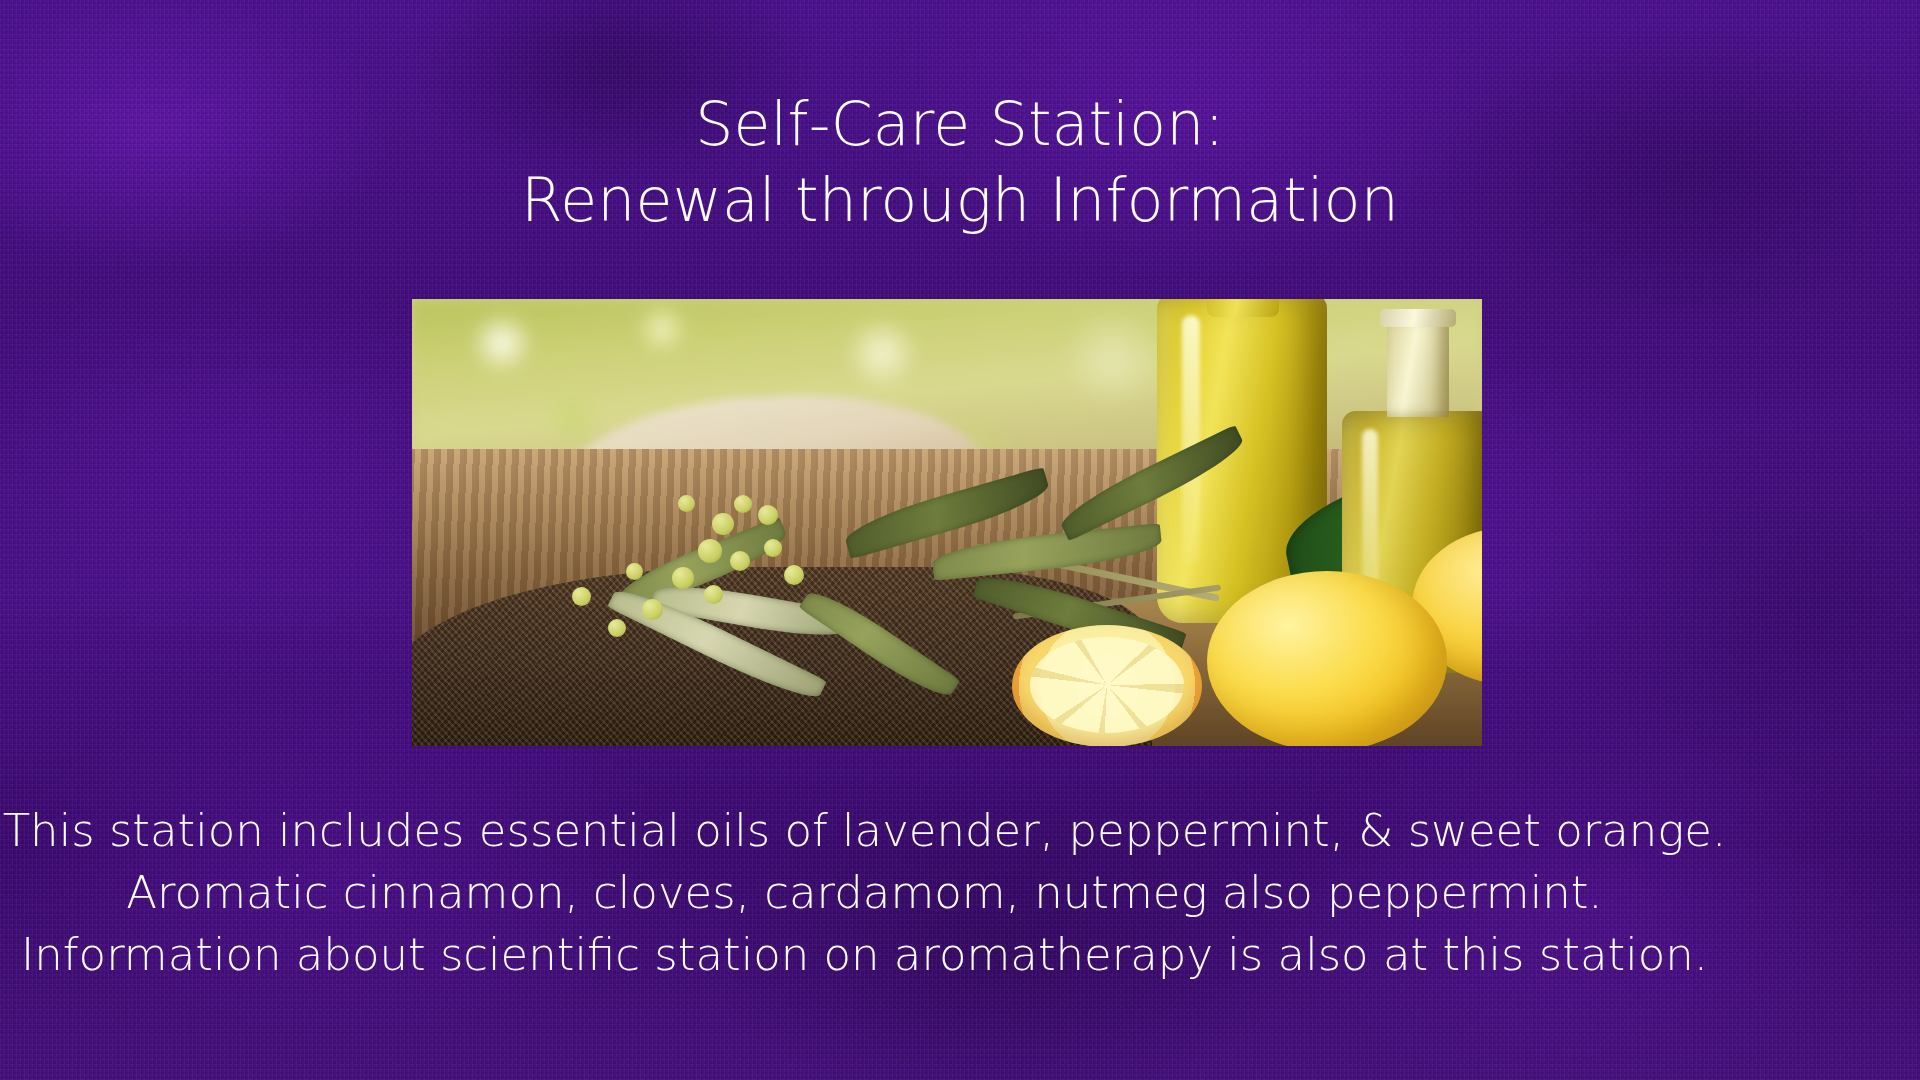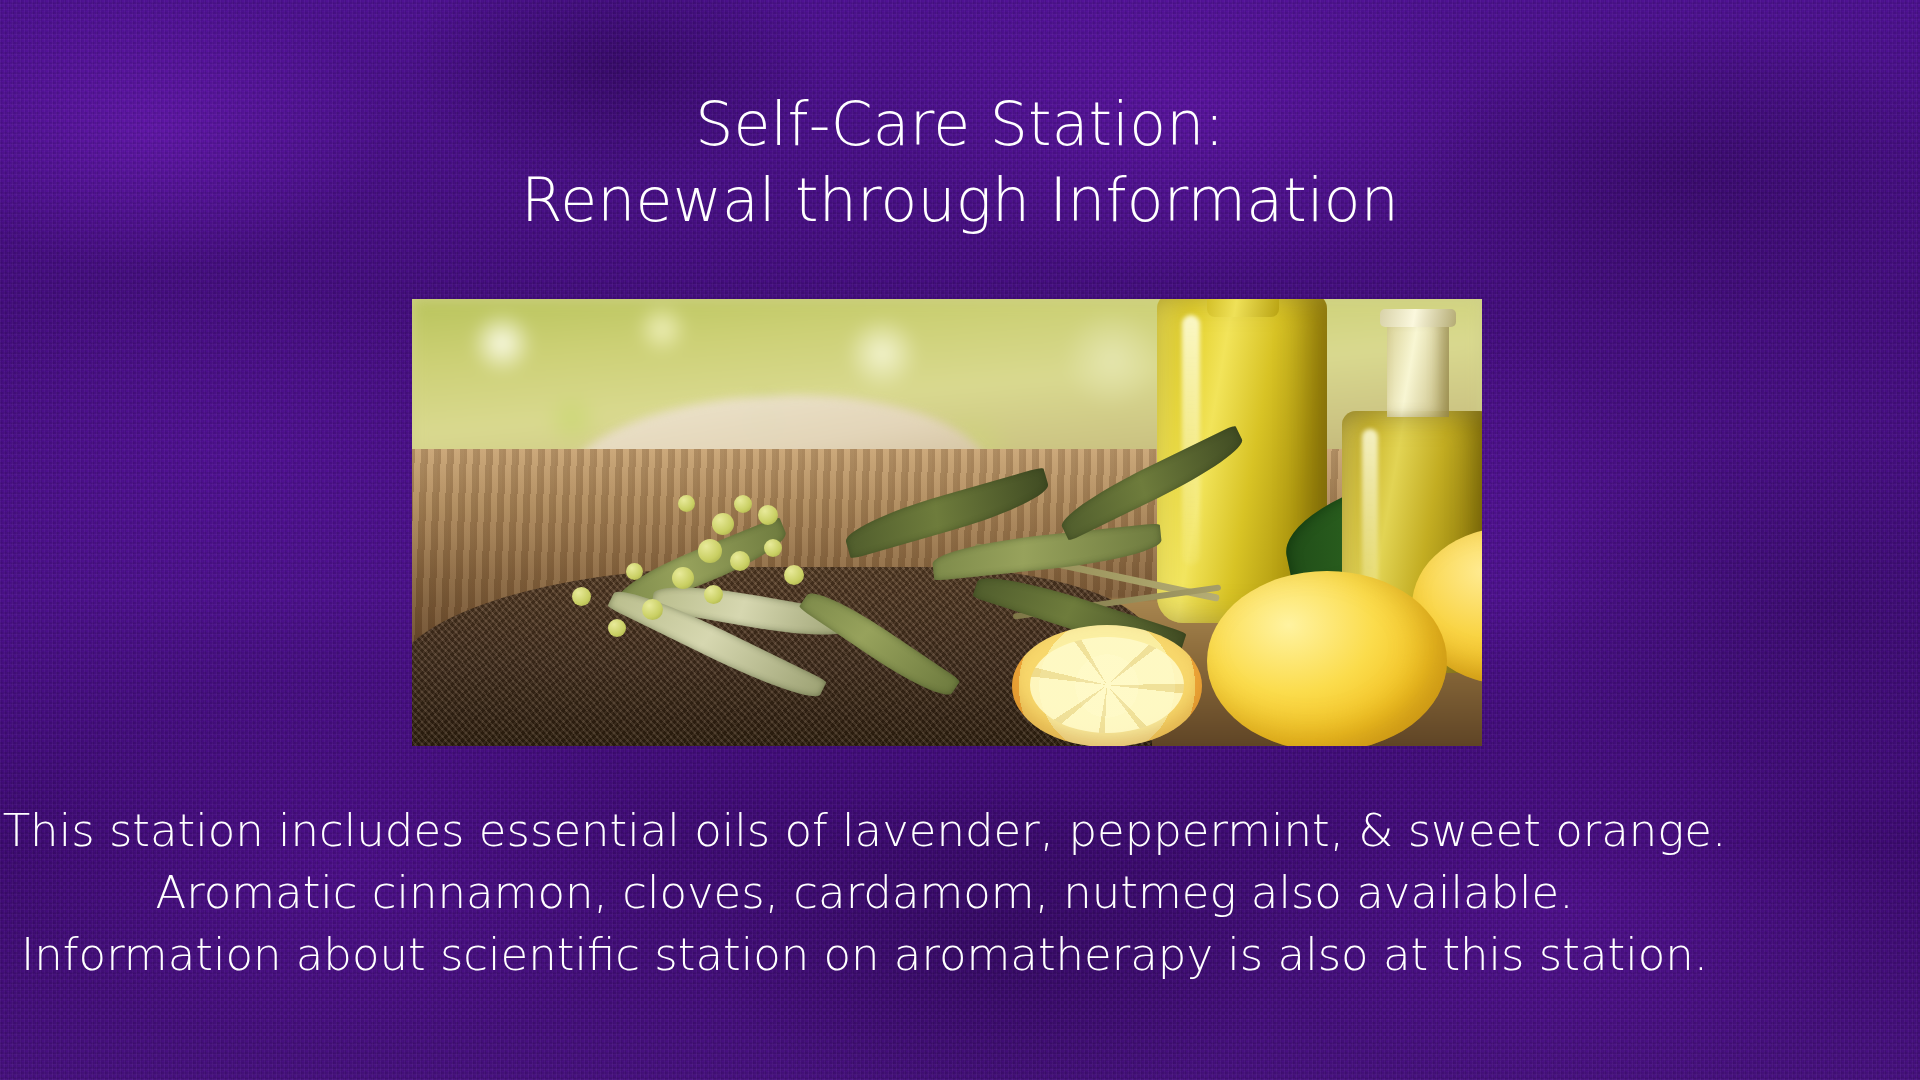--- a/index.html
+++ b/index.html
@@ -300,17 +300,17 @@
     <div class="bud" style="left:160px;top:288px;width:19px;height:19px;"></div>
     <div class="bud" style="left:266px;top:196px;width:17px;height:17px;"></div>
     <div class="bud" style="left:214px;top:264px;width:17px;height:17px;"></div>
 
     <div class="ph" id="ph-lemon-slice"></div>
     <div class="ph" id="ph-lemon-slice-seg"></div>
   </div>
 
   <div id="body-block">
     <div class="body-line">This station includes essential oils of lavender, peppermint, &amp; sweet orange.</div>
-    <div class="body-line">Aromatic cinnamon, cloves, cardamom, nutmeg also available.</div>
+    <div class="body-line">Aromatic cinnamon, cloves, cardamom, nutmeg also peppermint.</div>
     <div class="body-line">Information about scientific station on aromatherapy is also at this station.</div>
   </div>
 
 </div>
 
 </body></html>

